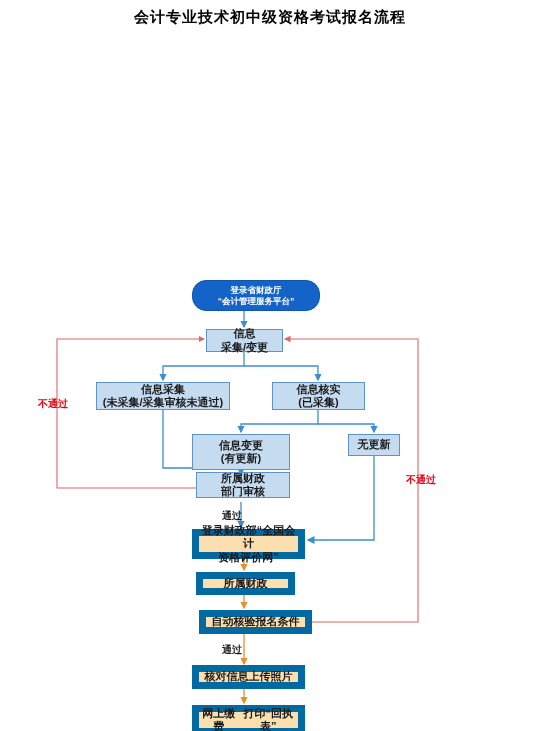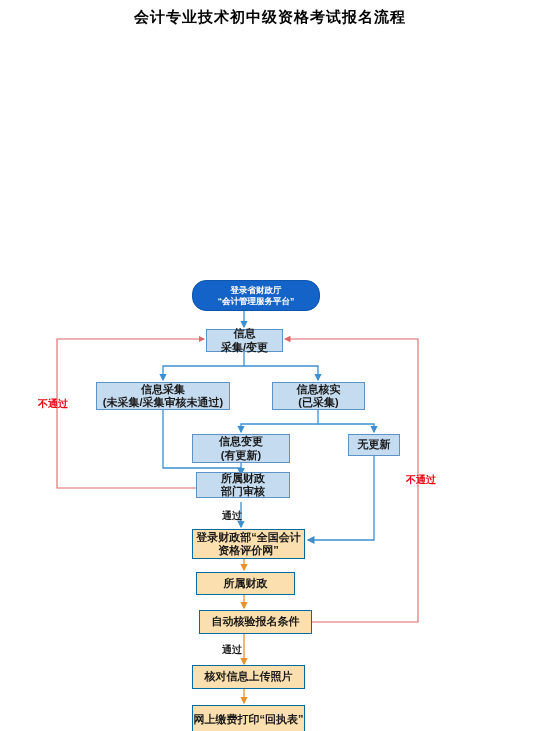--- a/index.html
+++ b/index.html
@@ -25,21 +25,21 @@
     font-family:"Liberation Sans","DejaVu Sans",sans-serif;
   }
   .n-terminator{
     background:#1463c8;border:1px solid #0f55ad;border-radius:14px;
     color:#ffffff;font-size:8.5px;
   }
   .n-blue{
     background:#c5dcf0;border:1px solid #5c93c8;color:#1a1a1a;
   }
   .n-orange{
-    background:#fbdfae;border:1px solid #0369a1;color:#1a1a1a;align-items:center;
+    background:#fbdfae;border:7px solid #0369a1;color:#1a1a1a;align-items:center;
   }
   .edge-label{
     position:absolute;font-size:10px;font-weight:bold;
     font-family:"Liberation Sans","DejaVu Sans",sans-serif;
     color:#1a1a1a;white-space:nowrap;
   }
   .edge-label.fail{color:#e8000d;}
   svg{position:absolute;left:0;top:0;}
 </style>
 </head>
@@ -111,21 +111,21 @@
   <div class="node n-blue" style="left:96px;top:338px;width:134px;height:28px;flex-direction:column;">
     <span>信息采集</span>
     <span>(未采集/采集审核未通过)</span>
   </div>
 
   <div class="node n-blue" style="left:272px;top:338px;width:93px;height:28px;flex-direction:column;">
     <span>信息核实</span>
     <span>(已采集)</span>
   </div>
 
-  <div class="node n-blue" style="left:192px;top:390px;width:98px;height:29px;flex-direction:column;">
+  <div class="node n-blue" style="left:192px;top:390px;width:98px;height:36px;flex-direction:column;">
     <span>信息变更</span>
     <span>(有更新)</span>
   </div>
 
   <div class="node n-blue" style="left:348px;top:390px;width:52px;height:22px;">
     <span>无更新</span>
   </div>
 
   <div class="node n-blue" style="left:196px;top:428px;width:94px;height:26px;flex-direction:column;align-items:center;">
     <span>所属财政</span>

